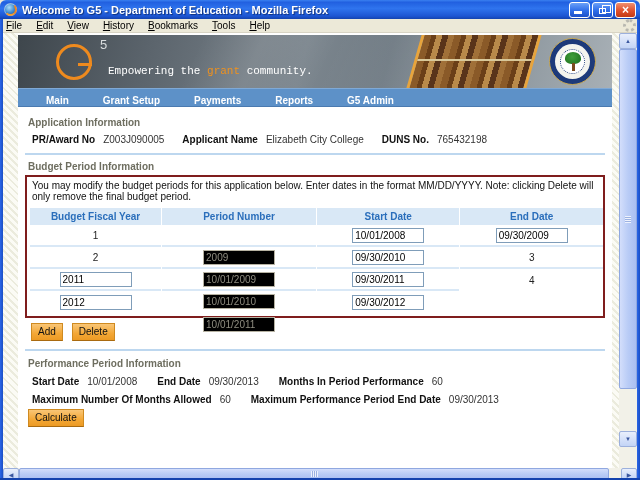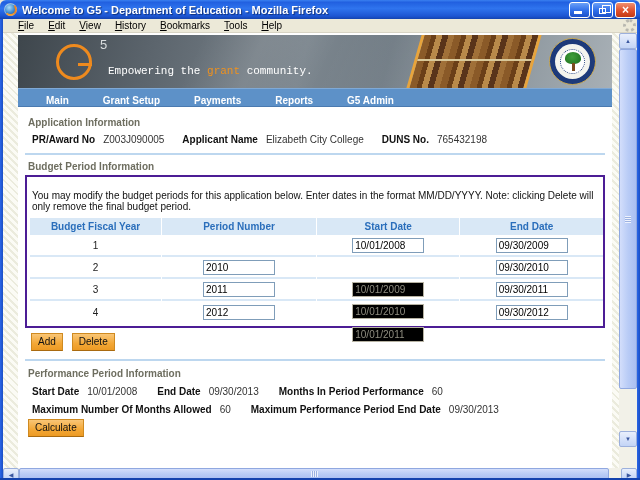--- a/index.html
+++ b/index.html
@@ -23,21 +23,21 @@
     display:flex; align-items:center; justify-content:center; position:relative; }
   .btn-blue { background:linear-gradient(180deg,#6aa0f8 0%,#2e6de8 55%,#1c50c8 100%); }
   .btn-close { background:linear-gradient(180deg,#f09070 0%,#e0502c 55%,#c23a16 100%);
     color:#fff; font-size:12px; font-weight:bold; line-height:1; }
   .glyph-min { position:absolute; left:4px; bottom:3px; width:8px; height:3px; background:#fff; }
   .glyph-restore { position:absolute; left:6px; top:5px; width:7px; height:6px; border:1px solid #fff; background:transparent; }
   .glyph-restore::before { content:""; position:absolute; left:2px; top:-4px; width:7px; height:6px; border:1px solid #fff; }
 
   
   .menubar { position:absolute; left:0; top:19px; width:640px; height:14px; background:#ece9d8;
-    display:flex; align-items:center; padding-left:12px; gap:2px; border-bottom:1px solid #d8d4c4;text-align:right; }
+    display:flex; align-items:center; padding-left:0; gap:2px; border-bottom:1px solid #d8d4c4;text-align:right; }
   .menu-item { display:inline-block; font-size:10px; color:#000; padding:1px 6px; }
   .menu-item::first-letter { text-decoration:underline; }
   .throbber { position:absolute; right:4px; top:0px; width:13px; height:13px; border-radius:50%;
     border:3px dotted #b8b8b0; }
 
   
   .wborder { position:absolute; background:linear-gradient(90deg,#2a66e8,#1b4fc4); z-index:40; }
   .wb-left { left:0; top:19px; width:3px; height:461px; }
   .wb-right { right:0; top:19px; width:3px; height:461px; }
   .wb-bottom { left:0; bottom:0; width:640px; height:2px; background:#1443ae; z-index:60; }
@@ -80,21 +80,21 @@
     color:#2e6db4; font-size:11px; font-weight:bold; }
   .bullet-icon { width:9px; height:9px; background:#eebc6a; border:1px solid #9a988a; }
   .sec-heading { color:#6e6e60; font-weight:bold; font-size:10px; }
   .h-app { margin-top:10px; margin-left:3px; }
   .fieldrow { margin-top:6px; margin-left:7px; display:flex; gap:8px; white-space:nowrap; }
   .fieldrow b { color:#111; }
   .fieldrow .val { color:#333; margin-right:10px; }
   hr.blue { border:none; border-top:2px solid #bdd7ef; margin:8px 0 0; }
 
   .h-budget { margin-top:6px; margin-left:3px; }
-  .redbox { margin-top:3px; border:2px solid #4c1d95; padding:12px 3px 3px; }
+  .redbox { margin-top:3px; border:2px solid #7f1d1d; padding:2px 3px 3px; }
   .instruction { font-size:10px; line-height:11px; padding:1px 2px; color:#111; }
   .btable { display:grid; grid-template-columns:23% 27% 25% 25%; margin-top:5px; column-gap:1px; }
   .th { background:#d9e8f6; color:#2a6ebb; font-weight:bold; text-align:center; padding:3px 0; font-size:10px; }
   .td { height:22px; display:flex; align-items:center; justify-content:center; border-bottom:2px solid #d9e8f6; }
   .inp { width:72px; height:15px; font-size:10px; font-family:"Liberation Sans",sans-serif;
     border:1px solid #7f9db9; background:#fff; color:#000; padding:0 2px; }
   .inp:disabled { background:#000000; color:#8f8d80; border:1px solid #b6b2a2;margin-top:44px; }
 
   .btn-orange { display:inline-block; background:linear-gradient(180deg,#f9c677 0%,#f3a735 60%,#ec9a24 100%);
     border:1px solid #cf8a20; border-bottom-color:#a96a10; color:#111; font-size:10px;
@@ -219,23 +219,20 @@
               </div>
             <div class="td">
                 <input class="inp" value="10/01/2008" style="">
               </div>
             <div class="td">
                 <input class="inp" value="09/30/2009" style="">
               </div>
 
             <div class="td">2</div>
             <div class="td">
-                <input class="inp" value="2010" style="">
-              </div>
-            <div class="td">
                 <input class="inp" disabled="" value="10/01/2009" style="">
               </div>
             <div class="td">
                 <input class="inp" value="09/30/2010" style="">
               </div>
 
             <div class="td">3</div>
             <div class="td">
                 <input class="inp" value="2011" style="">
               </div>

